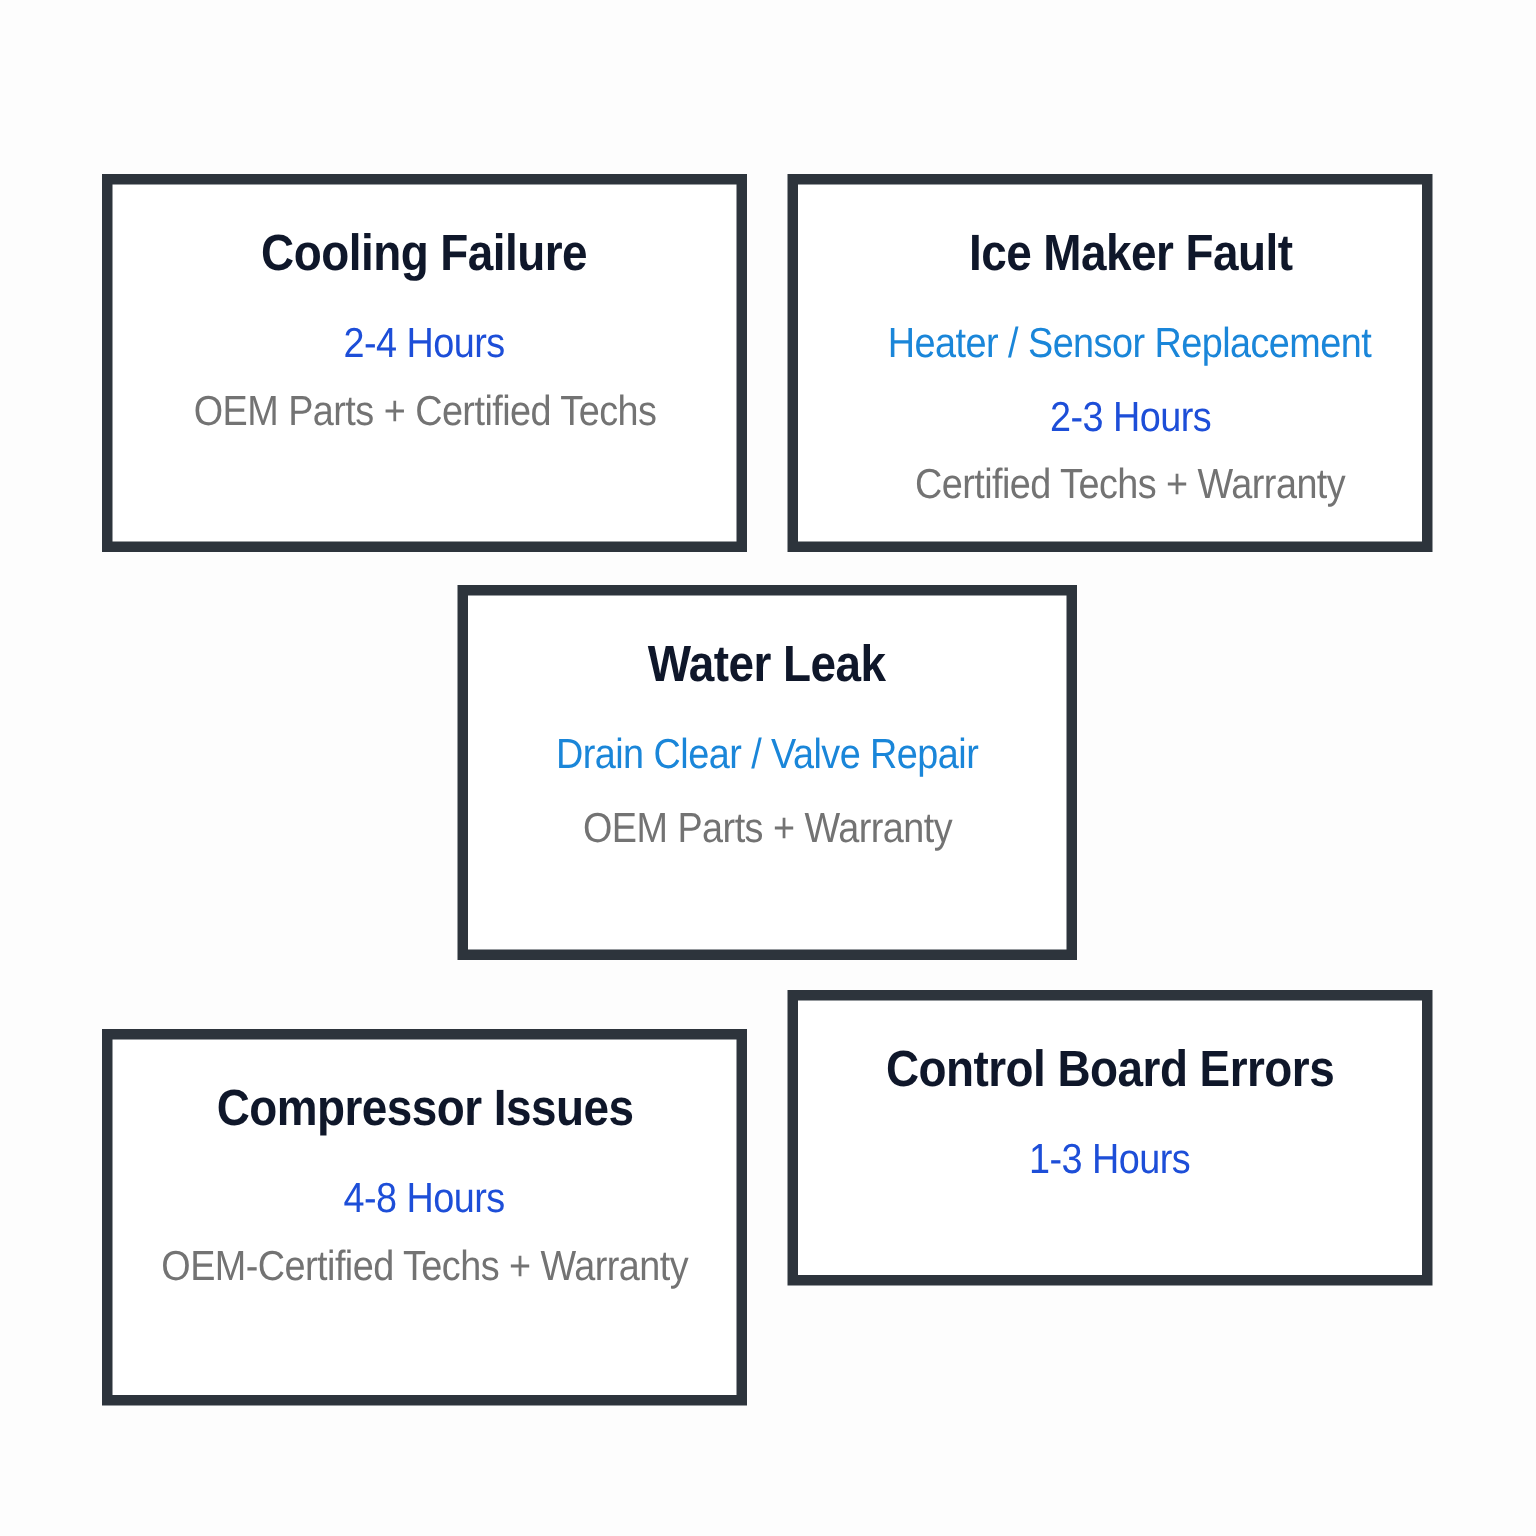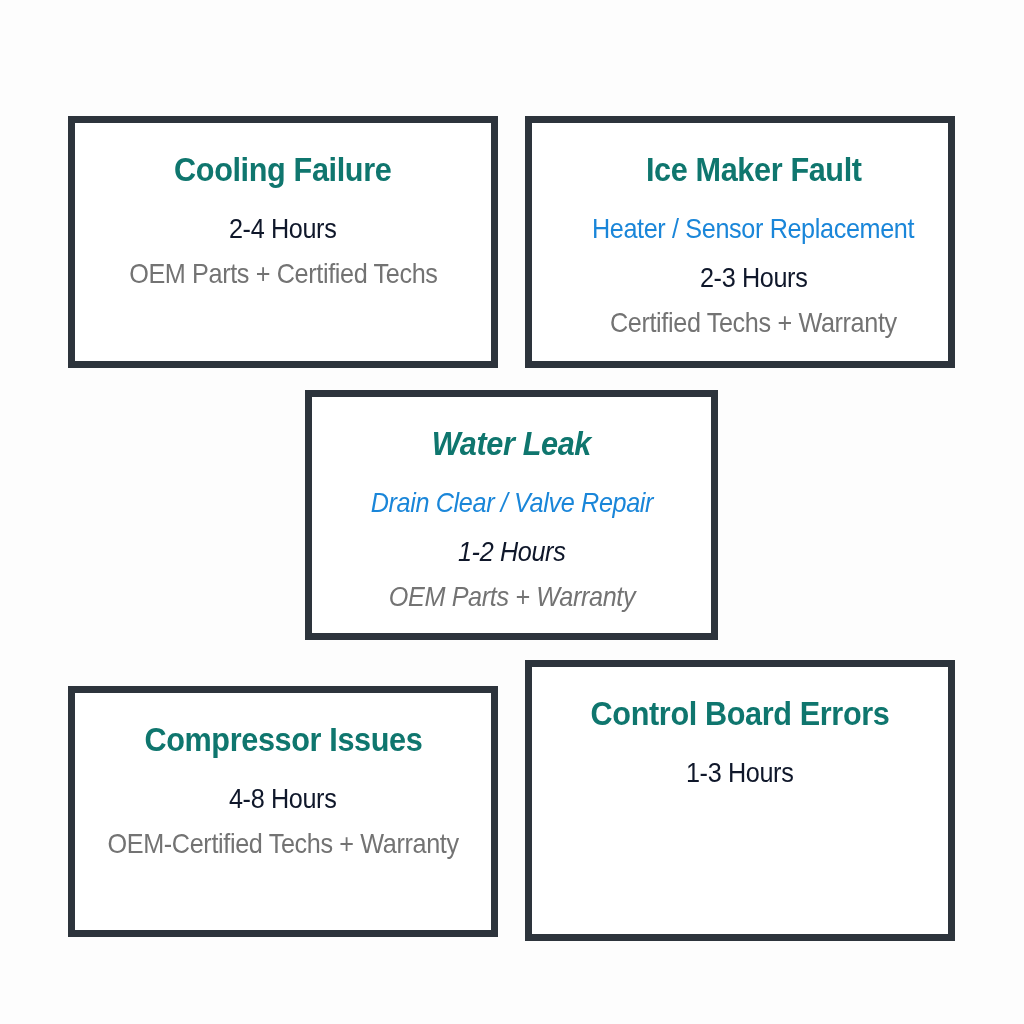--- a/index.html
+++ b/index.html
@@ -24,54 +24,54 @@
     box-sizing: border-box;
     border: 7px solid #2d343c;
     background: #ffffff;
     text-align: center;
     padding-top: 28px;
   }
   
   .card-0 { left: 68px;  top: 116px; width: 430px; height: 252px; }
   .card-1 { left: 525px; top: 116px; width: 430px; height: 252px; padding-left: 27px; }
   
-  .card-2 { left: 305px; top: 390px; width: 413px; height: 250px; font-style: italic; }
+  .card-2 { left: 305px; top: 390px; width: 413px; height: 250px; }
   
   .card-3 { left: 68px;  top: 660px; width: 430px; height: 251px; margin-top: 26px; }
-  .card-4 { left: 525px; top: 660px; width: 430px; height: 281px; }
+  .card-4 { left: 525px; top: 660px; width: 430px; height: 197px; }
 
   .line {
     display: block;
     white-space: nowrap;
   }
   .line > span {
     display: inline-block;
     transform: scaleX(0.9);
     transform-origin: center center;
     letter-spacing: -0.4px;
     white-space: nowrap;
   }
   .card-title {
     font-size: 34px;
     font-weight: 700;
-    color: #0f766e;
+    color: #0f172a;
     line-height: 36px;
     margin-bottom: 27px;
   }
   .card-service {
     font-size: 28px;
     font-weight: 500;
     color: #1a86d9;
     line-height: 30px;
     margin-bottom: 19px;
   }
   .card-duration {
     font-size: 28px;
     font-weight: 400;
-    color: #0f172a;
+    color: #1d4ed8;
     line-height: 30px;
     margin-bottom: 15px;
   }
   .card-footer {
     font-size: 28px;
     font-weight: 500;
     color: #737373;
     line-height: 30px;
   }
 </style>
@@ -89,21 +89,20 @@
   <div class="card card-1">
     <div class="line card-title"><span>Ice Maker Fault</span></div>
     <div class="line card-service"><span>Heater / Sensor Replacement</span></div>
     <div class="line card-duration"><span>2-3 Hours</span></div>
     <div class="line card-footer"><span>Certified Techs + Warranty</span></div>
   </div>
 
   <div class="card card-2">
     <div class="line card-title"><span>Water Leak</span></div>
     <div class="line card-service"><span>Drain Clear / Valve Repair</span></div>
-    <div class="line card-duration"><span>1-2 Hours</span></div>
     <div class="line card-footer"><span>OEM Parts + Warranty</span></div>
   </div>
 
   <div class="card card-3">
     <div class="line card-title"><span>Compressor Issues</span></div>
     <div class="line card-duration"><span>4-8 Hours</span></div>
     <div class="line card-footer"><span>OEM-Certified Techs + Warranty</span></div>
   </div>
 
   <div class="card card-4">

